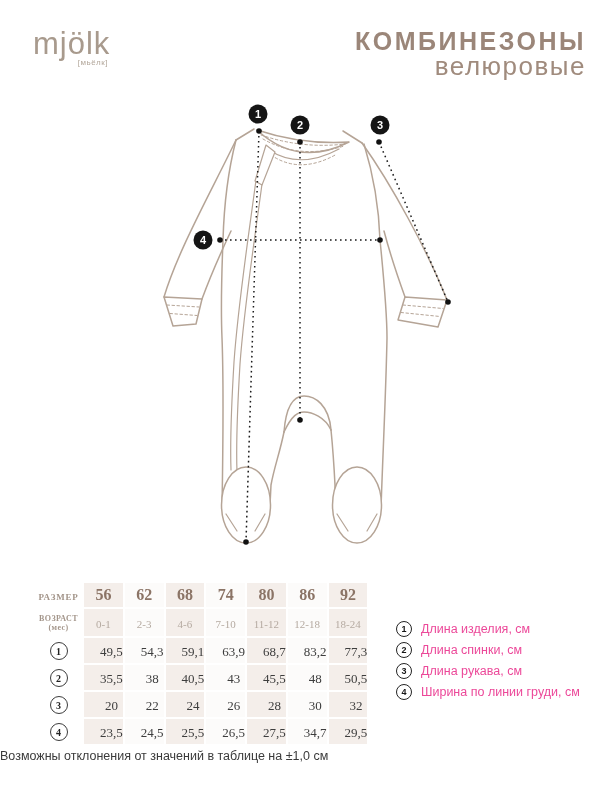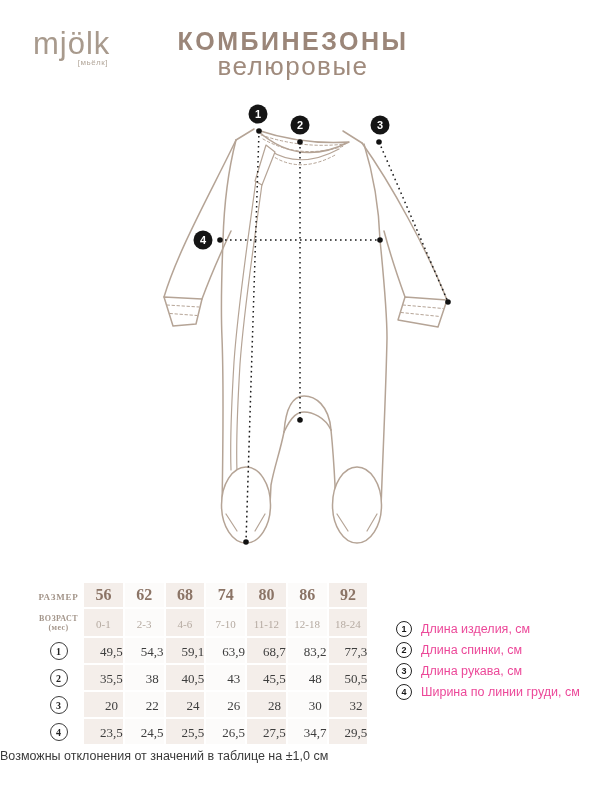--- a/index.html
+++ b/index.html
@@ -9,21 +9,21 @@
     position:relative;overflow:hidden;
     -webkit-font-smoothing:antialiased;
   }
   .page{position:absolute;inset:0;background:#fff;}
 
   
   .logo{position:absolute;left:33px;top:28px;width:75px;color:#a89a8d;}
   .logo-word{font-size:31px;font-weight:400;letter-spacing:1px;line-height:32px;color:#a89a8d;}
   .logo-sub{font-size:8px;letter-spacing:.5px;text-align:right;margin-top:-2px;color:#b3a79b;}
 
-  .title{position:absolute;left:0;top:28px;width:586px;text-align:center;color:#9b8679;}
+  .title{position:absolute;left:0;top:28px;width:586px;text-align:right;color:#9b8679;}
   .title-main{font-size:25px;font-weight:700;letter-spacing:2.5px;line-height:26px;}
   .title-sub{font-size:26px;font-weight:400;letter-spacing:1.5px;line-height:25px;color:#a08b7d;}
 
   
   .figure{position:absolute;left:0;top:100px;width:600px;height:500px;}
 
   
   .size-table{position:absolute;left:33px;top:581px;border-collapse:separate;border-spacing:2px;}
   .size-table td{text-align:center;vertical-align:middle;padding:0;font-family:Liberation Serif, serif;}
   td.lblcell{width:47px;}

